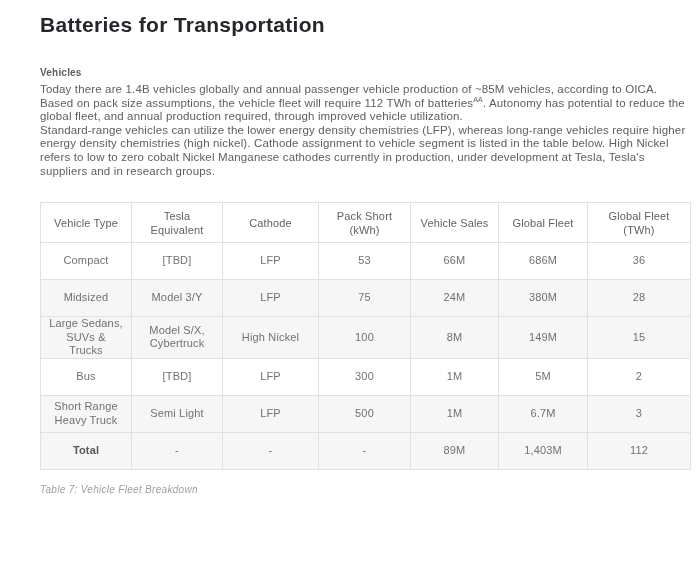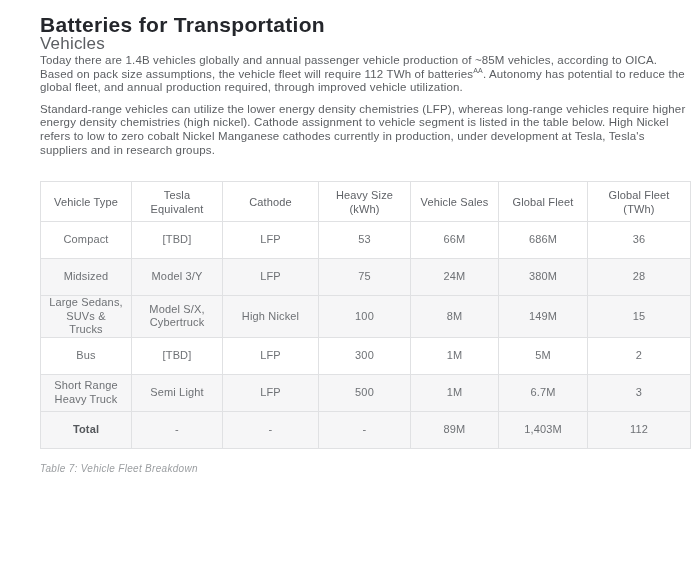--- a/index.html
+++ b/index.html
@@ -12,36 +12,37 @@
   .page{padding:12px 22px 0 40px;}
   .doc-title{
     margin:0;
     font-size:21px;
     line-height:25px;
     font-weight:700;
     color:#24262b;
     letter-spacing:0.3px;
   }
   .section-heading{
-    font-size:17px;
+    margin-top:29px;
+    font-size:10px;
     line-height:14px;
-    font-weight:400;
+    font-weight:700;
     color:#5b5e62;
     letter-spacing:0.2px;
   }
   .body-text{
     margin:0;
     width:650px;
     font-size:11.5px;
     line-height:13.6px;
     color:#5b5e62;
     letter-spacing:0.15px;
   }
   .p1{margin-top:3px;}
-  .p2{margin-top:8px;}
+  .p2{}
   .footnote-sup{font-size:7px;vertical-align:super;line-height:0;}
   table.fleet-table{
     border-collapse:collapse;
     table-layout:fixed;
     width:650px;
     margin-top:24px;
   }
   .fleet-table th,.fleet-table td{
     border:1px solid #e0e1e3;
     text-align:center;
@@ -95,21 +96,21 @@
         <col style="width:92px">
         <col style="width:88px">
         <col style="width:89px">
         <col style="width:103px">
     </colgroup>
     <thead>
       <tr>
         <th>Vehicle Type</th>
         <th>Tesla Equivalent</th>
         <th>Cathode</th>
-        <th>Heavy Size (kWh)</th>
+        <th>Pack Short (kWh)</th>
         <th>Vehicle Sales</th>
         <th>Global Fleet</th>
         <th>Global Fleet (TWh)</th>
       </tr>
     </thead>
     <tbody>
       <tr>
         <td>Compact</td>
         <td>[TBD]</td>
         <td>LFP</td>

